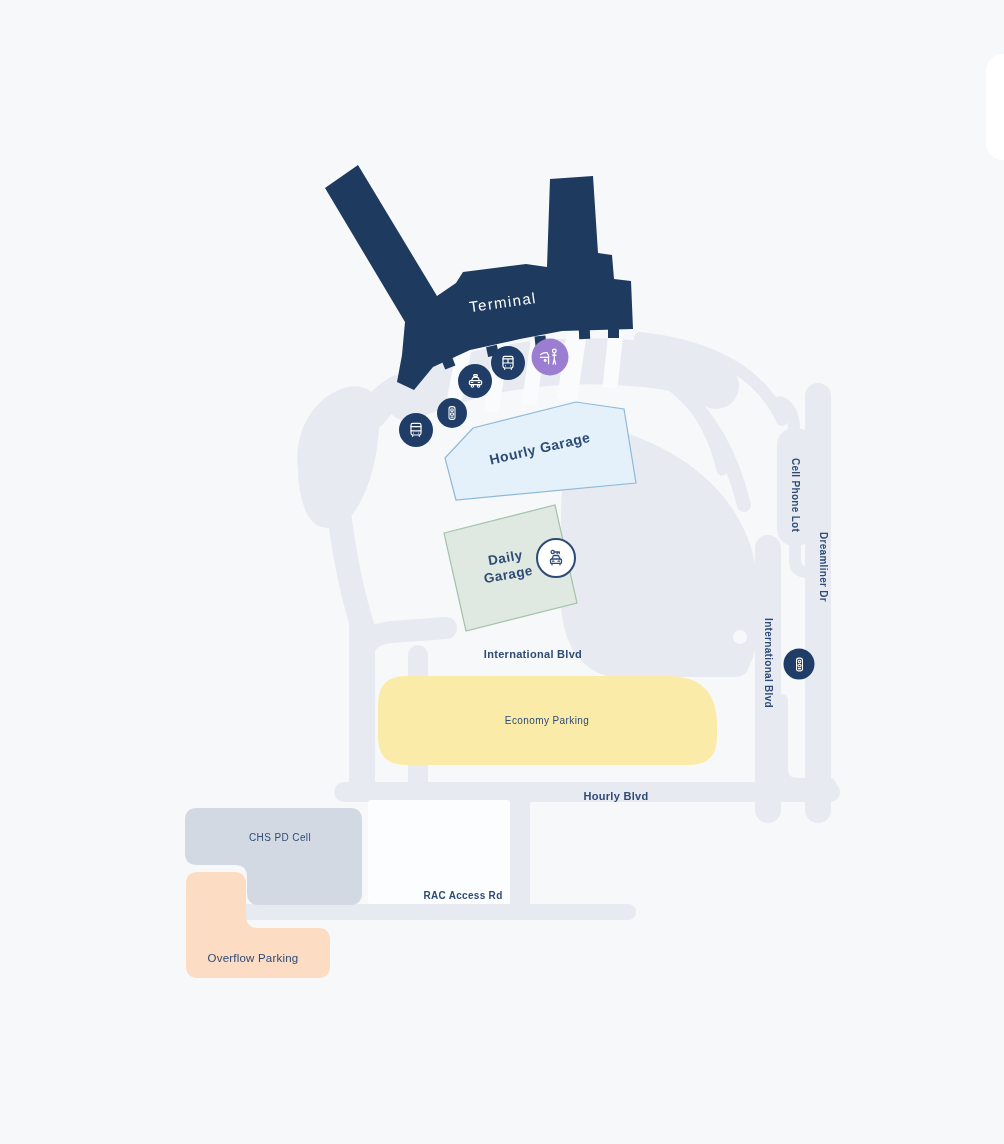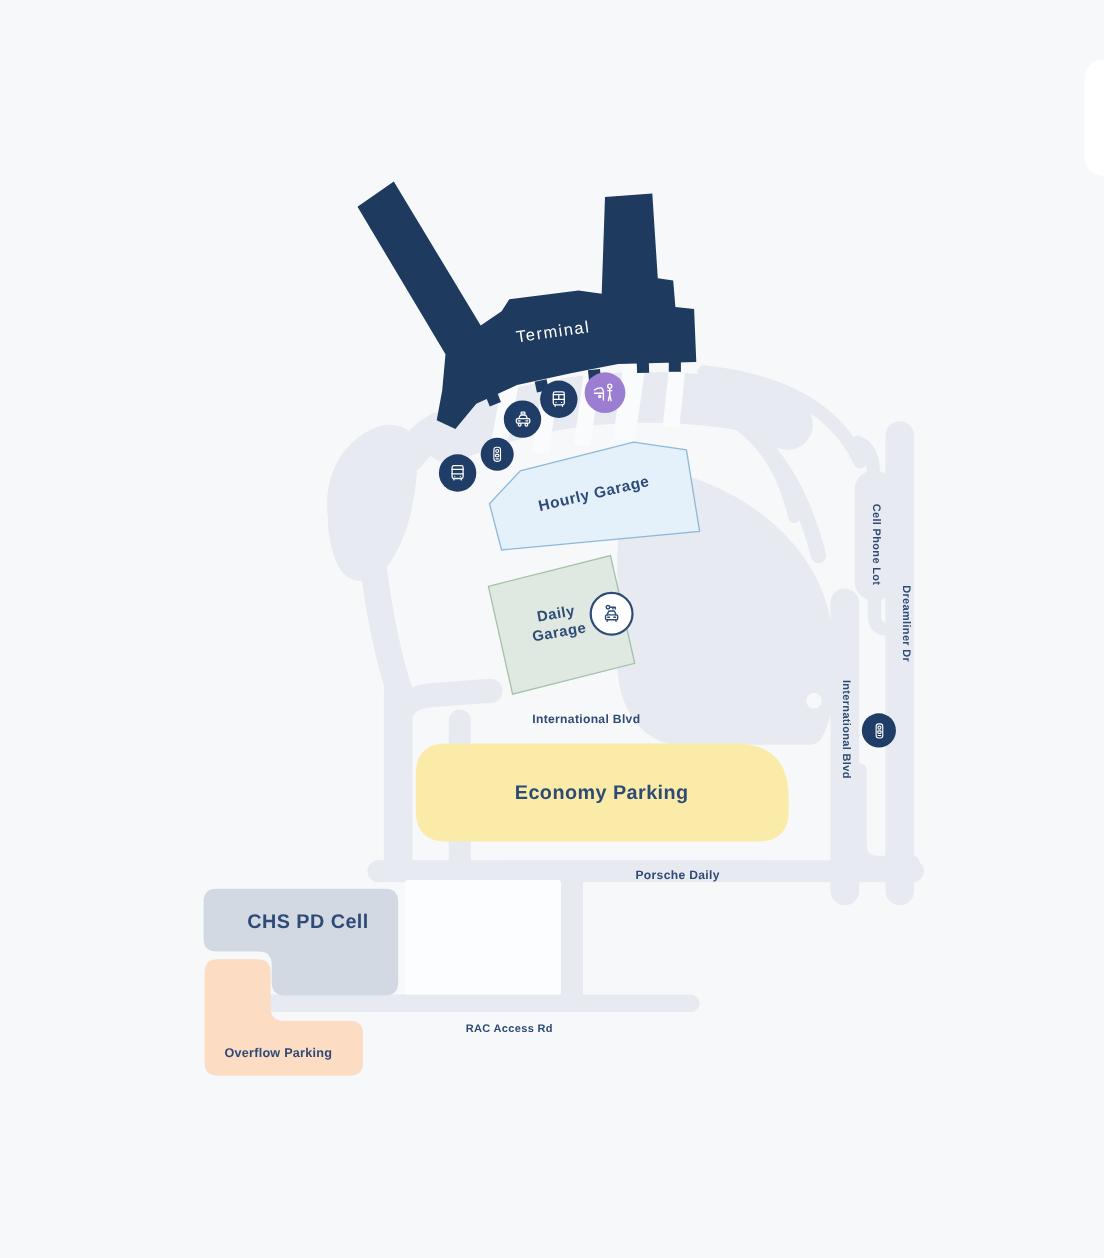--- a/index.html
+++ b/index.html
@@ -12,22 +12,22 @@
           transform:translate(-50%,-50%);box-sizing:border-box;}
   .marker.navy{background:#1f3d66;}
   .marker.purple{background:#9b7ed2;}
   .marker.outline{background:#ffffff;border:2.5px solid #2e4b76;}
   .marker svg{display:block;}
   .t-label{font-size:15px;letter-spacing:1.4px;color:#ffffff;font-weight:500;}
   .g-label{font-size:14px;letter-spacing:.5px;font-weight:600;}
   .d-label{font-size:13.5px;letter-spacing:.5px;font-weight:600;text-align:center;}
   .road-lbl{font-size:11px;font-weight:600;letter-spacing:.3px;}
   .road-lbl-sm{font-size:10px;font-weight:600;letter-spacing:.3px;}
-  .area-lbl{font-size:18px;font-weight:700;letter-spacing:.4px;}
-  .area-lbl-sm{font-size:11.5px;font-weight:700;letter-spacing:.2px;}
+  .area-lbl{font-size:10px;font-weight:400;letter-spacing:.4px;}
+  .area-lbl-sm{font-size:11.5px;font-weight:400;letter-spacing:.2px;}
 </style>
 </head>
 <body>
 
 <div class="stage">
 
   <svg class="base" width="1004" height="1144" viewBox="0 0 1004 1144">
 
     <g fill="none" stroke="#e7eaf0" stroke-linecap="round" stroke-linejoin="round">
 
@@ -112,25 +112,25 @@
 
   <div class="lbl d-label" style="left:507px;top:567px;transform:translate(-50%,-50%) rotate(-10deg);">
     <span>Daily</span><br>
     <span>Garage</span>
   </div>
 
   <div class="lbl road-lbl" style="left:533px;top:655px;">International Blvd</div>
 
   <div class="lbl area-lbl" style="left:547px;top:721px;">Economy Parking</div>
 
-  <div class="lbl road-lbl" style="left:616px;top:797px;">Porsche Daily</div>
+  <div class="lbl road-lbl" style="left:616px;top:797px;">Hourly Blvd</div>
 
   <div class="lbl area-lbl" style="left:280px;top:838px;">CHS PD Cell</div>
 
-  <div class="lbl road-lbl-sm" style="left:463px;top:936px;">RAC Access Rd</div>
+  <div class="lbl road-lbl-sm" style="left:463px;top:896px;">RAC Access Rd</div>
 
   <div class="lbl area-lbl-sm" style="left:253px;top:958px;">Overflow Parking</div>
 
   <div class="lbl road-lbl-sm vert" style="left:795px;top:495px;">Cell Phone Lot</div>
 
   <div class="lbl road-lbl-sm vert" style="left:823px;top:567px;">Dreamliner Dr</div>
 
   <div class="lbl road-lbl-sm vert" style="left:768px;top:663px;">International Blvd</div>
 
   <div class="marker navy" style="left:416px;top:430px;width:34px;height:34px;">

